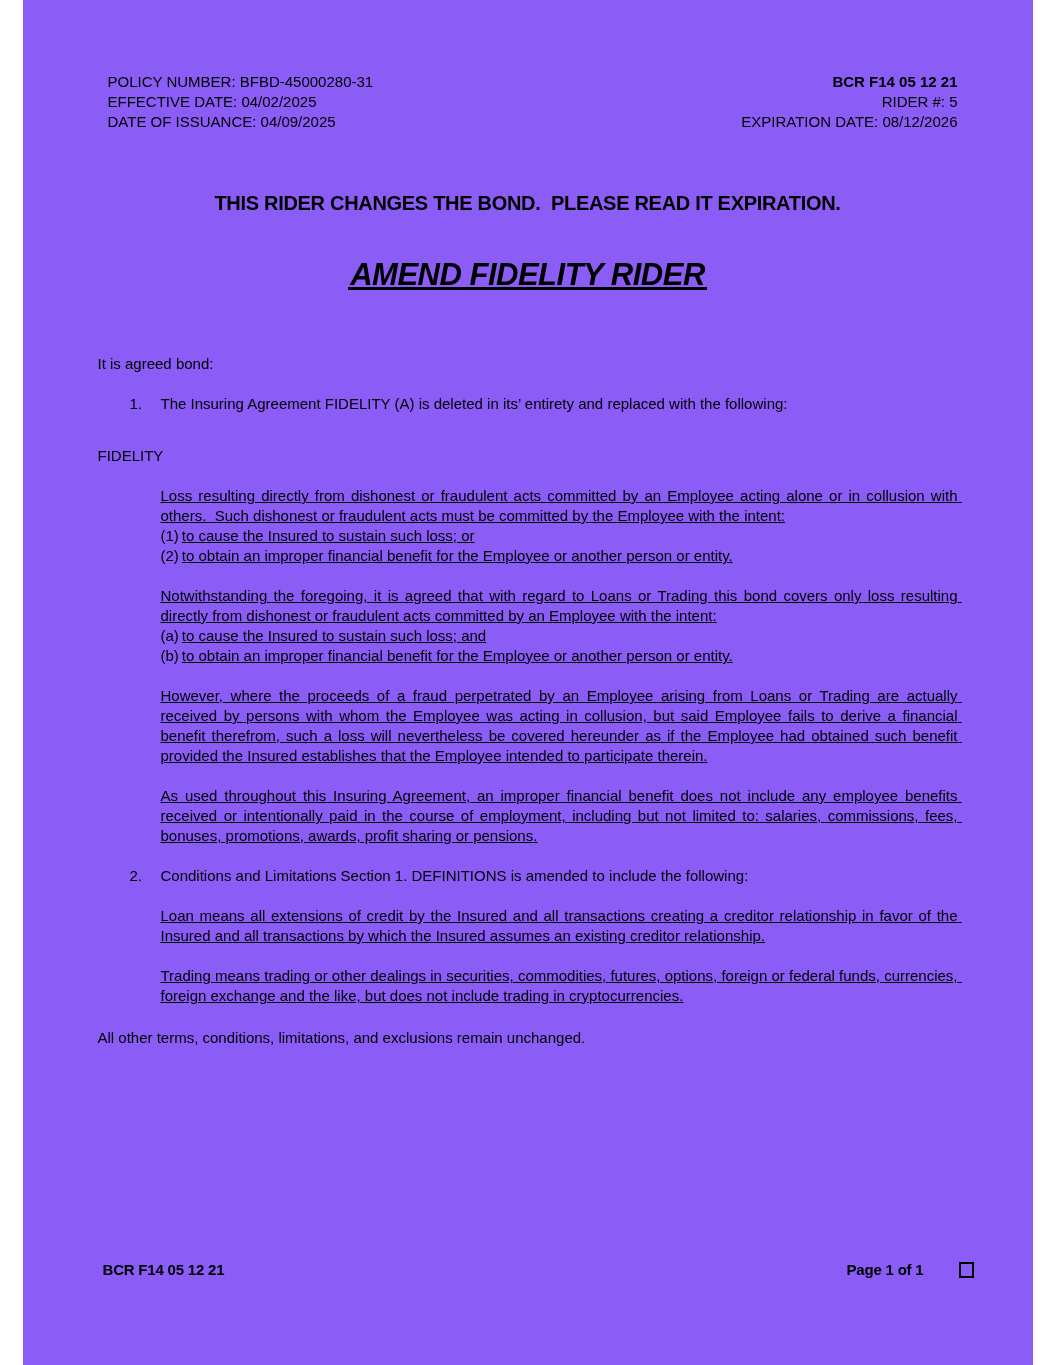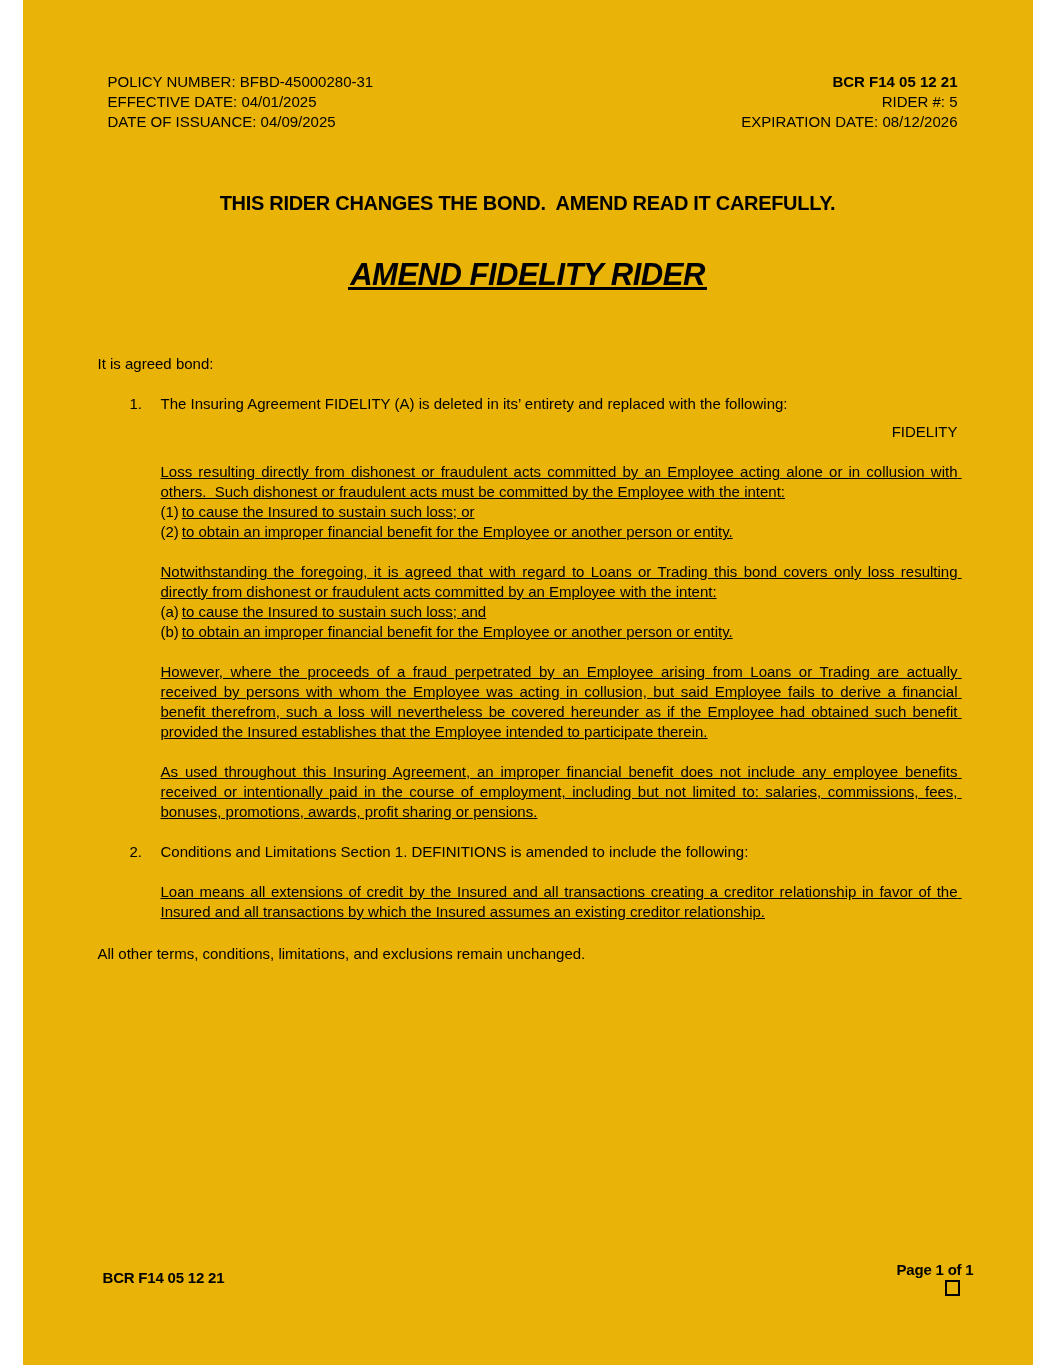--- a/index.html
+++ b/index.html
@@ -1,21 +1,21 @@
 <!DOCTYPE html>
 <html><head>
 <meta charset="utf-8">
 <style>
   html, body { margin: 0; padding: 0; background: #ffffff; }
   .page {
     position: relative;
     width: 1010px;
     height: 1365px;
     margin: 0 auto;
-    background: #eab308;
+    background: #8b5cf6;
     color: #000000;
     font-family: "Liberation Sans", sans-serif;
     font-size: 15px;
     line-height: 20px;
     box-sizing: border-box;
     padding: 72px 75px 0 75px;
     overflow: hidden;
   }
 
   
@@ -46,67 +46,67 @@
     border-bottom: 3px solid #000;
     padding: 0 2px 2px 2px;
     white-space: pre-wrap;
   }
 
   
   .intro { margin-top: 64px; white-space: pre-wrap; }
   .list-item { display: flex; margin-top: 20px; }
   .list-number { flex: none; width: 31px; margin-left: 32px; }
   .list-text { flex: 1; white-space: pre-wrap; }
-  .center-head { margin-top: 8px; text-align: right; white-space: pre-wrap; }
+  .center-head { margin-top: 32px; text-align: left; white-space: pre-wrap; }
   .para-block { margin: 20px 0 0 63px; }
   .para-just { text-align: justify; white-space: pre-wrap; text-decoration: underline; }
   .sub-line { display: flex; }
   .sub-marker { flex: none; }
   .sub-text { margin-left: 3px; white-space: pre-wrap; text-decoration: underline; }
   .closing { margin-top: 22px; white-space: pre-wrap; }
 
   
   .footer {
     position: absolute;
     left: 80px;
     right: 59px;
     top: 1260px;
     display: flex;
     justify-content: space-between;
     align-items: center;
     font-weight: bold;
     letter-spacing: -0.2px;
   }
-  .footer-right { display: flex; align-items: center; flex-direction: column; }
+  .footer-right { display: flex; align-items: center; }
   .page-end-box {
     width: 11px;
     height: 12px;
     border: 2px solid #000;
     margin-left: 35px;
   }
 </style>
 </head>
 <body>
 
 <div class="page">
 
   <div class="header-row">
     <div class="header-left">
       <div>POLICY NUMBER: BFBD-45000280-31</div>
-      <div>EFFECTIVE DATE: 04/01/2025</div>
+      <div>EFFECTIVE DATE: 04/02/2025</div>
       <div>DATE OF ISSUANCE: 04/09/2025</div>
     </div>
     <div class="header-right">
       <div class="bold">BCR F14 05 12 21</div>
       <div>RIDER #: 5</div>
       <div>EXPIRATION DATE: 08/12/2026</div>
     </div>
   </div>
 
-  <div class="notice">THIS RIDER CHANGES THE BOND.  AMEND READ IT CAREFULLY.</div>
+  <div class="notice">THIS RIDER CHANGES THE BOND.  PLEASE READ IT EXPIRATION.</div>
 
   <div class="title-wrap">
     <span class="doc-title">AMEND FIDELITY RIDER</span>
   </div>
 
   <div class="intro">It is agreed bond:</div>
 
   <div class="list-item">
     <div class="list-number">1.</div>
     <div class="list-text">The Insuring Agreement FIDELITY (A) is deleted in its’ entirety and replaced with the following:</div>
@@ -148,20 +148,23 @@
 
   <div class="list-item">
     <div class="list-number">2.</div>
     <div class="list-text">Conditions and Limitations Section 1. DEFINITIONS is amended to include the following:</div>
   </div>
 
   <div class="para-block">
     <div class="para-just">Loan means all extensions of credit by the Insured and all transactions creating a creditor relationship in favor of the Insured and all transactions by which the Insured assumes an existing creditor relationship.</div>
   </div>
 
+  <div class="para-block">
+    <div class="para-just">Trading means trading or other dealings in securities, commodities, futures, options, foreign or federal funds, currencies, foreign exchange and the like, but does not include trading in cryptocurrencies.</div>
+  </div>
 
   <div class="closing">All other terms, conditions, limitations, and exclusions remain unchanged.</div>
 
   <div class="footer">
     <div>BCR F14 05 12 21</div>
     <div class="footer-right">
       <div>Page 1 of 1</div>
       <div class="page-end-box"></div>
     </div>
   </div>

